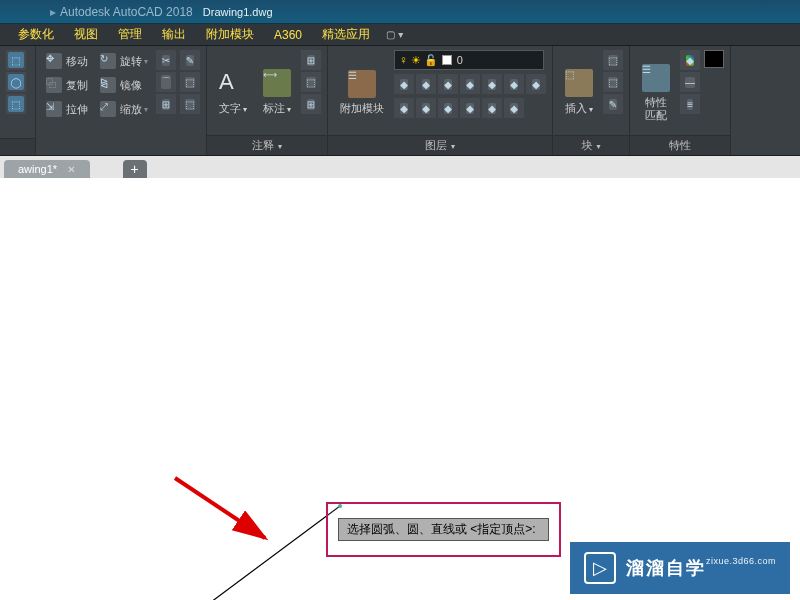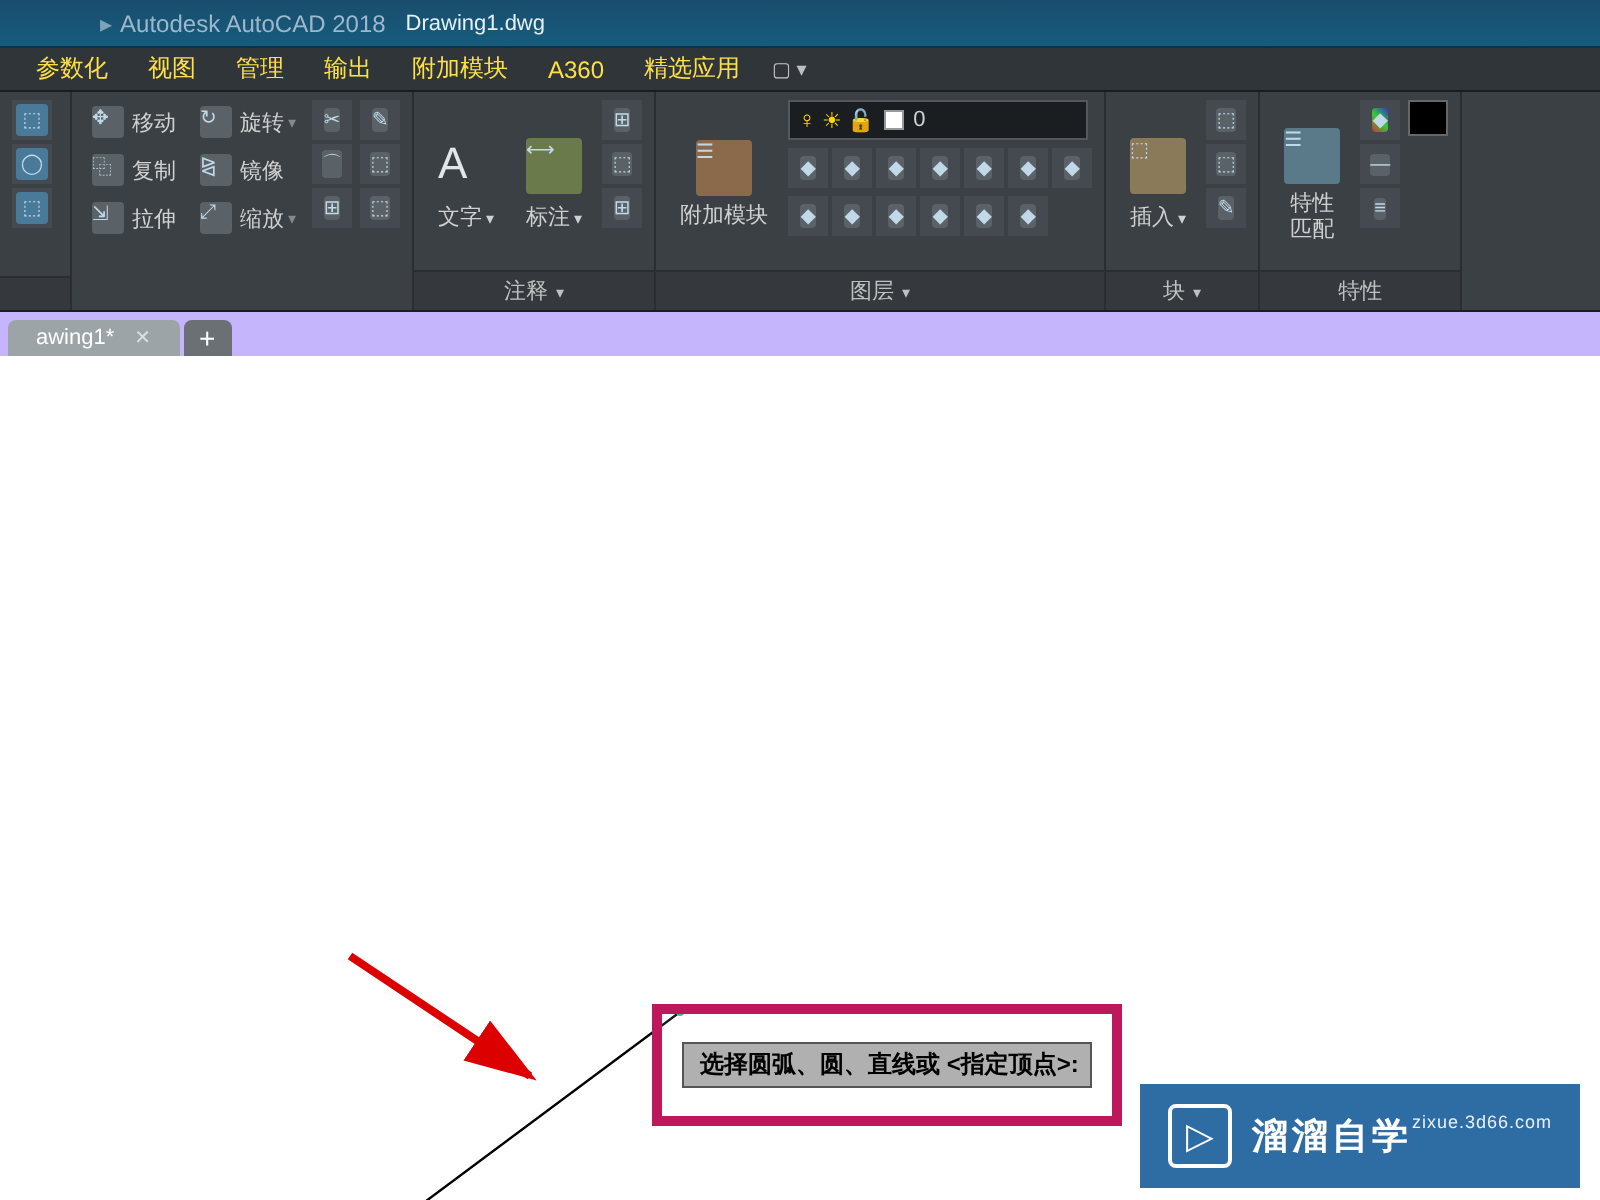--- a/index.html
+++ b/index.html
@@ -36,30 +36,30 @@
     .layer-select { background: #1a1e21; border: 1px solid #52585d; color: #d0d0d0; font-size: 11px; padding: 1px 4px; height: 20px; display: flex; align-items: center; min-width: 150px; }
     .layer-select .bulb { color: #ffd700; font-size: 12px; margin-right: 3px; }
     .layer-select .sun { color: #ffd700; margin-right: 3px; }
     .layer-select .lock { color: #888; margin-right: 4px; }
     
     .small-tool-row { display: flex; gap: 2px; }
     .tiny-btn { width: 20px; height: 20px; background: #444a4f; display: flex; align-items: center; justify-content: center; cursor: pointer; font-size: 10px; color: #a0c0d0; }
     
     .color-swatch { width: 20px; height: 18px; border: 1px solid #666; }
     
-    .tabs { background: #c4b5fd; height: 22px; display: flex; align-items: flex-end; padding: 0 4px; }
+    .tabs { background: #e5e5e5; height: 22px; display: flex; align-items: flex-end; padding: 0 4px; gap: 31px; }
     .tab { background: #787e82; color: #fff; font-size: 11px; padding: 3px 14px; border-top-left-radius: 4px; border-top-right-radius: 4px; margin-right: 2px; display: flex; align-items: center; gap: 10px; cursor: pointer; }
     .tab.active { background: #9da4a8; }
     .tab .close { color: #ddd; font-size: 10px; }
     .tab-add { background: #6a7074; color: #fff; font-size: 14px; width: 24px; text-align: center; border-top-left-radius: 4px; border-top-right-radius: 4px; cursor: pointer; padding: 1px 0; }
     
     .canvas { background: #fff; position: relative; height: 422px; }
     .red-arrow { position: absolute; pointer-events: none; }
     
-    .prompt-box { position: absolute; border: 5px solid #be185d; padding: 14px 10px; background: rgba(255,255,255,0.1); font-weight: bold; }
+    .prompt-box { position: absolute; border: 2px solid #be185d; padding: 14px 10px; background: rgba(255,255,255,0.1); }
     .prompt-inner { background: #b0b0b0; border: 1px solid #555; padding: 2px 8px; color: #000; font-size: 12px; white-space: nowrap; }
     
     .watermark { position: absolute; bottom: 6px; right: 10px; background: #2e6da4; color: #fff; padding: 10px 14px; display: flex; align-items: center; gap: 10px; }
     .watermark-logo { width: 32px; height: 32px; border: 2px solid #fff; border-radius: 4px; display: flex; align-items: center; justify-content: center; font-size: 18px; }
     .watermark-text { display: flex; flex-direction: row; }
     .watermark-text .cn { font-size: 18px; font-weight: bold; letter-spacing: 2px; }
     .watermark-text .url { font-size: 9px; letter-spacing: 0.5px; opacity: 0.9; }
   </style>
 </head>
 <body>

